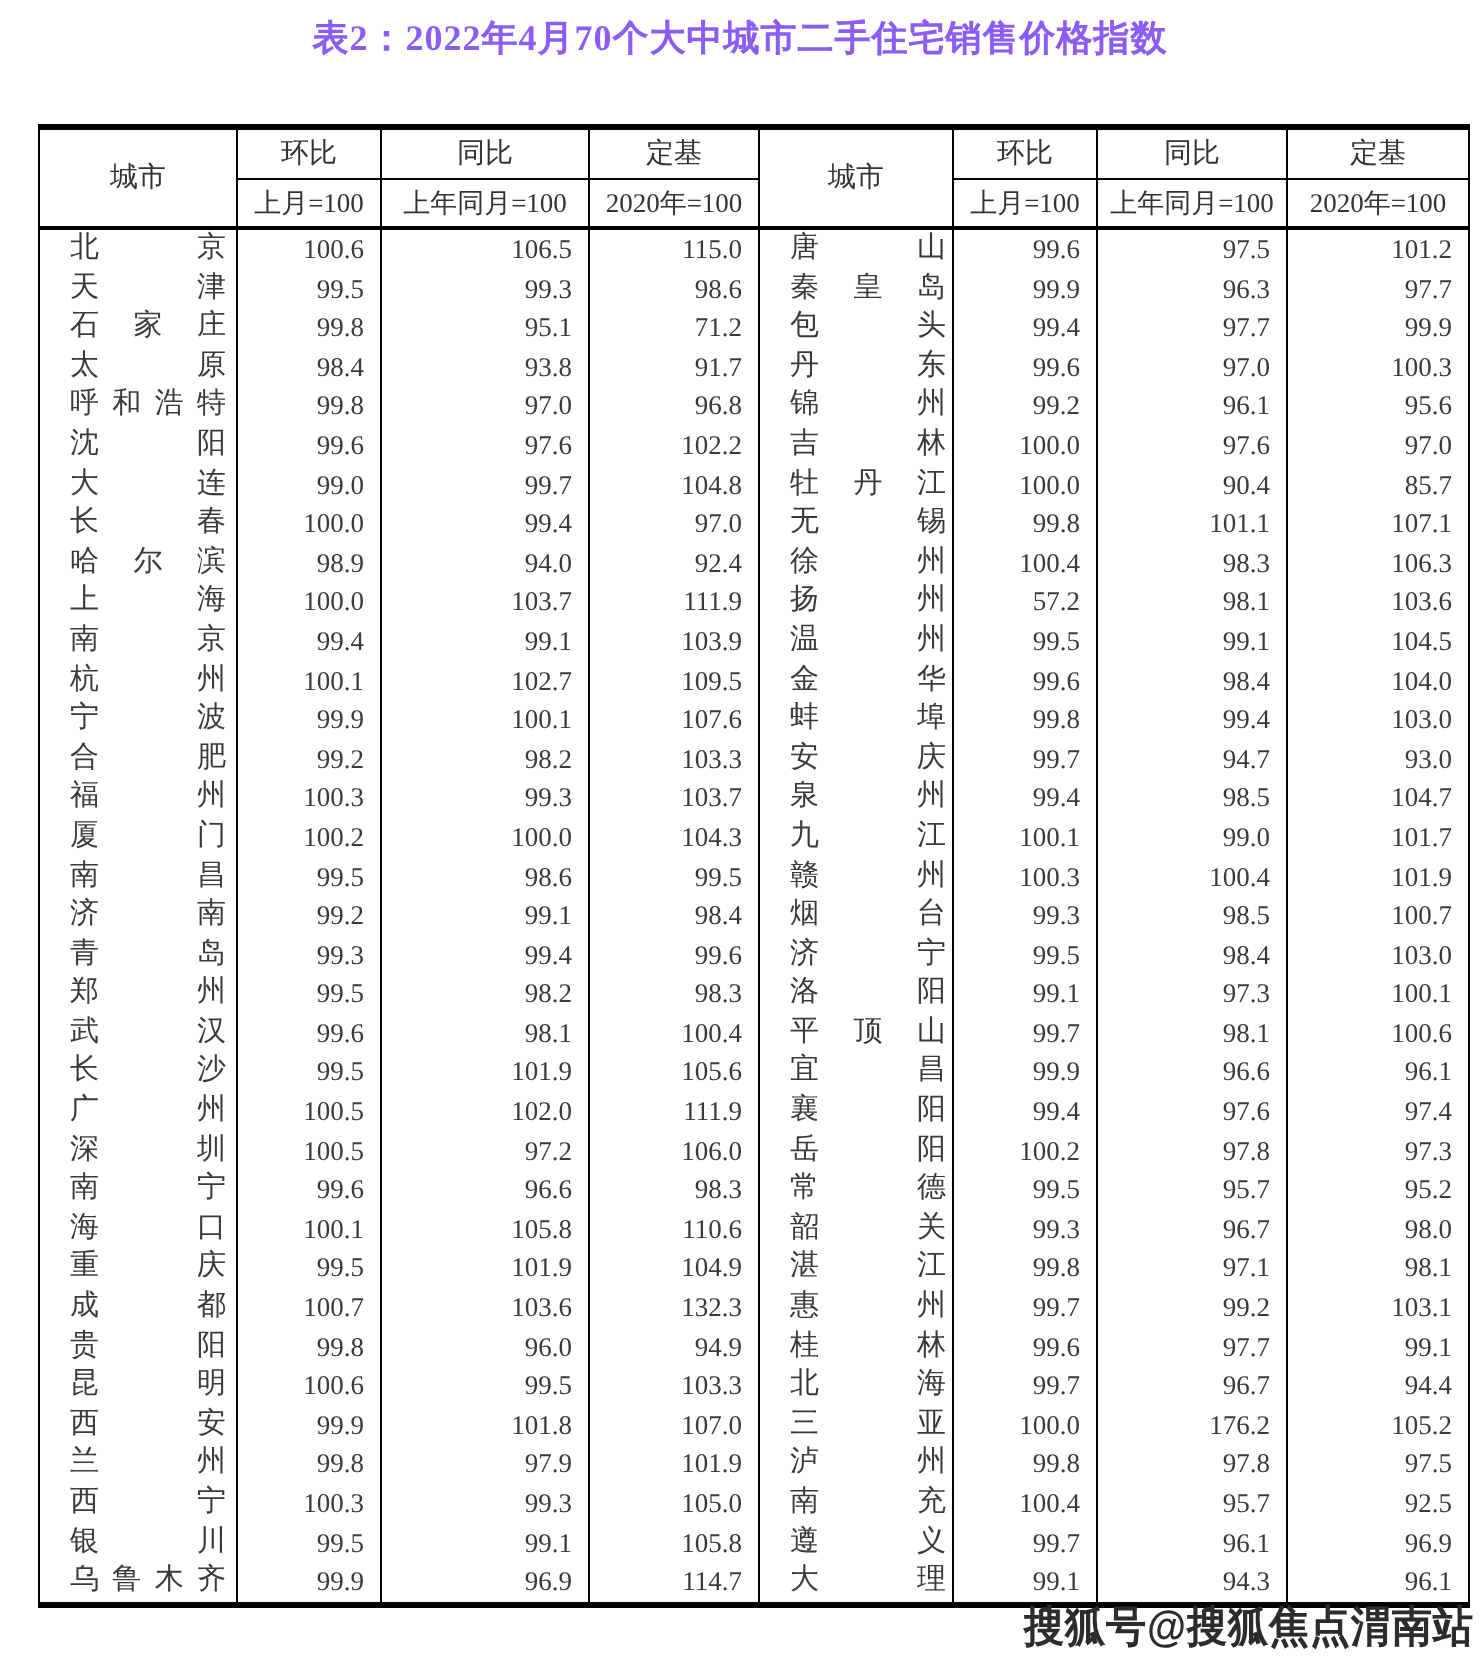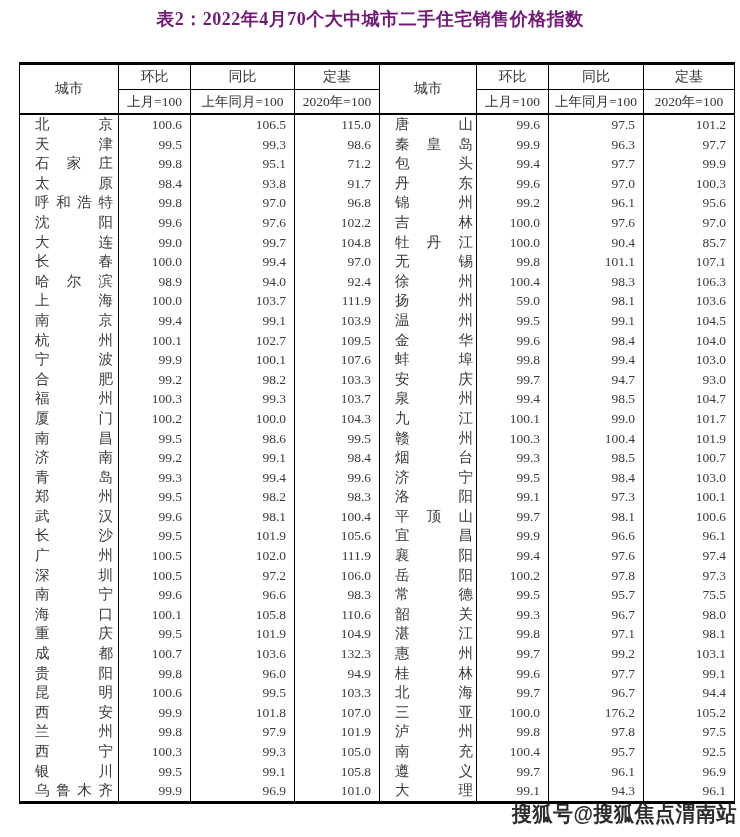--- a/index.html
+++ b/index.html
@@ -2,21 +2,21 @@
 <html><head>
 <meta charset="utf-8">
 <style>
   html,body{margin:0;padding:0;background:#ffffff;}
   .page{
     position:relative;width:740px;height:837px;background:#ffffff;overflow:hidden;
     font-family:"Liberation Serif","DejaVu Serif",serif;color:#3a3a3a;
   }
   .title{
     position:absolute;top:7px;left:0;width:100%;margin:0;text-align:center;
-    font-size:18px;font-weight:bold;color:#701a75;letter-spacing:0.5px;
+    font-size:18px;font-weight:bold;color:#8b5cf6;letter-spacing:0.5px;
   }
   table.idx{
     position:absolute;left:19px;top:62px;width:715px;
     border-collapse:collapse;table-layout:fixed;
     border-left:1.5px solid #000;border-right:1.5px solid #000;
     border-top:3px solid #000;border-bottom:3px solid #000;
   }
   th,td{
     border-left:1.5px solid #000;border-right:1.5px solid #000;
     padding:0;font-weight:normal;overflow:hidden;white-space:nowrap;
@@ -273,21 +273,21 @@
           </td>
           <td class="num">100.0</td>
           <td class="num">103.7</td>
           <td class="num">111.9</td>
           <td>
             <div class="city">
               <span>扬</span>
               <span>州</span>
             </div>
           </td>
-          <td class="num">59.0</td>
+          <td class="num">57.2</td>
           <td class="num">98.1</td>
           <td class="num">103.6</td>
         </tr>
         <tr>
           <td>
             <div class="city">
               <span>南</span>
               <span>京</span>
             </div>
           </td>
@@ -576,21 +576,21 @@
           <td class="num">96.6</td>
           <td class="num">98.3</td>
           <td>
             <div class="city">
               <span>常</span>
               <span>德</span>
             </div>
           </td>
           <td class="num">99.5</td>
           <td class="num">95.7</td>
-          <td class="num">75.5</td>
+          <td class="num">95.2</td>
         </tr>
         <tr>
           <td>
             <div class="city">
               <span>海</span>
               <span>口</span>
             </div>
           </td>
           <td class="num">100.1</td>
           <td class="num">105.8</td>
@@ -769,21 +769,21 @@
           <td>
             <div class="city">
               <span>乌</span>
               <span>鲁</span>
               <span>木</span>
               <span>齐</span>
             </div>
           </td>
           <td class="num">99.9</td>
           <td class="num">96.9</td>
-          <td class="num">101.0</td>
+          <td class="num">114.7</td>
           <td>
             <div class="city">
               <span>大</span>
               <span>理</span>
             </div>
           </td>
           <td class="num">99.1</td>
           <td class="num">94.3</td>
           <td class="num">96.1</td>
         </tr>

